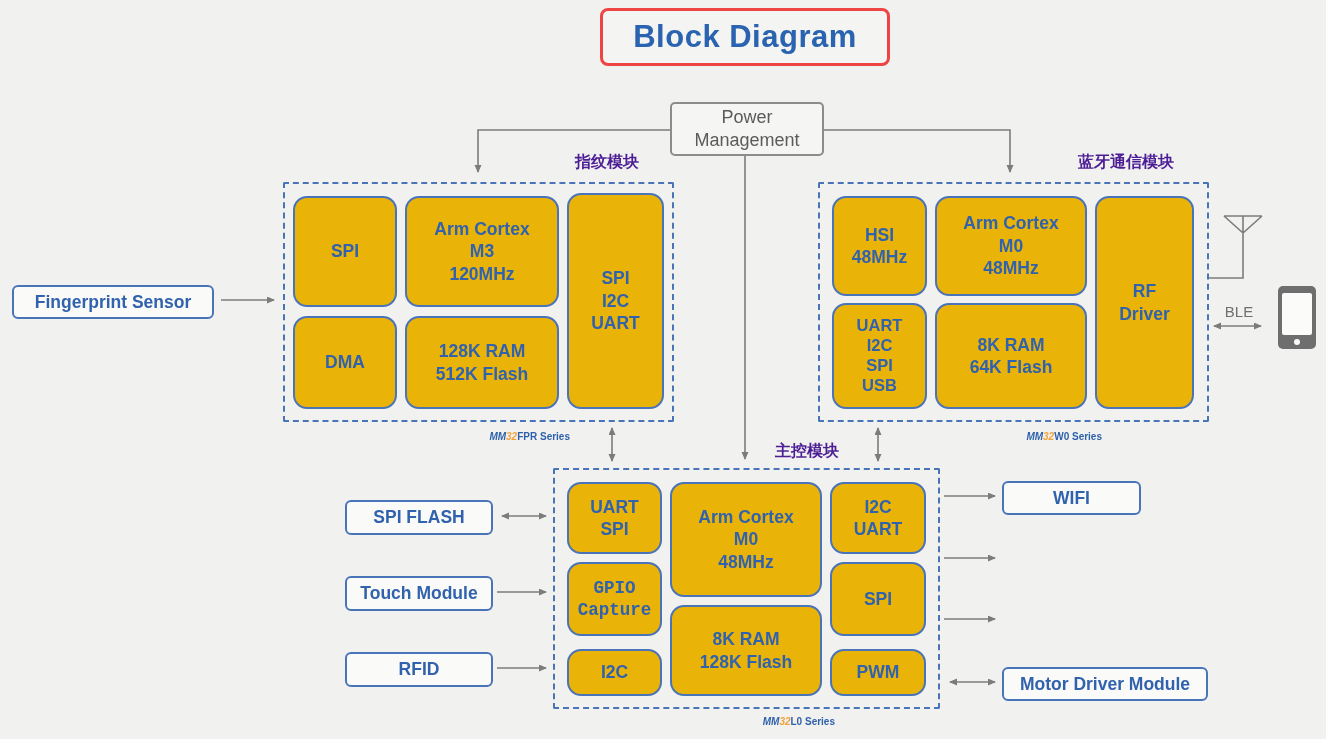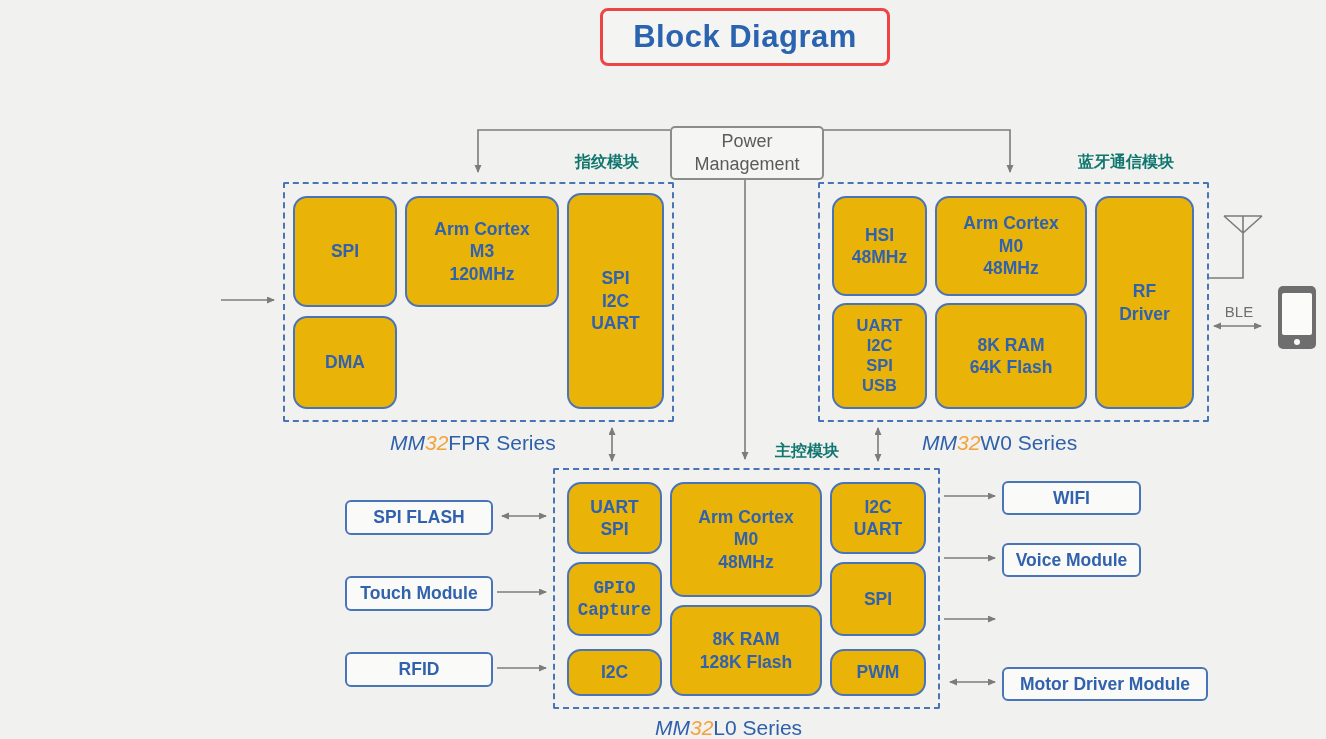--- a/index.html
+++ b/index.html
@@ -11,37 +11,37 @@
   .title-box{
     position:absolute;left:600px;top:8px;width:284px;height:52px;
     border:3px solid #ef4444;border-radius:8px;background:#f4f4f2;
     display:flex;align-items:center;justify-content:center;
     color:#2a63b0;font-size:31px;font-weight:700;letter-spacing:0.5px;
   }
   .pm-box{
     position:absolute;left:670px;top:102px;width:150px;height:50px;
     border:2px solid #8c8c8c;border-radius:5px;background:#f5f5f3;
     display:flex;align-items:center;justify-content:center;text-align:center;
-    color:#5b5b5b;font-size:18px;line-height:1.3;white-space:pre-line;margin-top:24px;
+    color:#5b5b5b;font-size:18px;line-height:1.3;white-space:pre-line;
   }
   .module{position:absolute;border:2px dashed #4a74b8;border-radius:2px;}
-  .cn-label{position:absolute;color:#0f766e;font-size:16px;font-weight:700;}
+  .cn-label{position:absolute;color:#4c1d95;font-size:16px;font-weight:700;}
   .box{
     position:absolute;border:2px solid #4a74b8;border-radius:14px;background:#eab308;
     display:flex;align-items:center;justify-content:center;text-align:center;
     color:#3162ad;font-size:17.5px;font-weight:700;line-height:1.28;white-space:pre-line;
   }
   .pill{
     position:absolute;border:2px solid #4a74b8;border-radius:6px;background:#fafaf8;
     display:flex;align-items:center;justify-content:center;text-align:center;
     color:#3162ad;font-size:17.5px;font-weight:700;white-space:nowrap;
   }
   .series{
-    position:absolute;width:180px;text-align:left;
-    color:#2f60ab;font-size:21px;font-weight:400;
+    position:absolute;width:180px;text-align:right;
+    color:#2f60ab;font-size:10px;font-weight:700;
   }
   .series .ser-prefix{font-style:italic;}
   .series .ser-num{font-style:italic;color:#f2a33c;}
   .ble-label{position:absolute;left:1213px;top:303px;width:52px;text-align:center;
     color:#6f6f6f;font-size:15px;}
   .phone{position:absolute;left:1278px;top:286px;width:38px;height:63px;
     background:#6e6e6e;border-radius:5px;}
   .phone-screen{position:absolute;left:4px;top:7px;right:4px;bottom:14px;
     background:#fbfbfa;border-radius:2px;}
   .phone-dot{position:absolute;bottom:4px;left:50%;transform:translateX(-50%);
@@ -82,20 +82,22 @@
   <div class="pm-box">Power
 Management</div>
 
   <div class="cn-label" style="left:575px;top:152px;">指纹模块</div>
   <div class="module" style="left:283px;top:182px;width:387px;height:236px;"></div>
   <div class="box" style="left:293px;top:196px;width:100px;height:107px;">SPI</div>
   <div class="box" style="left:405px;top:196px;width:150px;height:107px;">Arm Cortex
 M3
 120MHz</div>
   <div class="box" style="left:293px;top:316px;width:100px;height:89px;">DMA</div>
+  <div class="box" style="left:405px;top:316px;width:150px;height:89px;">128K RAM
+512K Flash</div>
   <div class="box" style="left:567px;top:193px;width:93px;height:212px;">SPI
 I2C
 UART</div>
   <div class="series" style="left:390px;top:431px;">
     <span class="ser-prefix">MM</span><span class="ser-num">32</span><span class="ser-suffix">FPR Series</span>
   </div>
 
   <div class="cn-label" style="left:1078px;top:152px;">蓝牙通信模块</div>
   <div class="module" style="left:818px;top:182px;width:387px;height:236px;"></div>
   <div class="box" style="left:832px;top:196px;width:91px;height:96px;">HSI
@@ -128,25 +130,25 @@
 Capture</div>
   <div class="box" style="left:830px;top:562px;width:92px;height:70px;">SPI</div>
   <div class="box" style="left:567px;top:649px;width:91px;height:43px;">I2C</div>
   <div class="box" style="left:670px;top:605px;width:148px;height:87px;">8K RAM
 128K Flash</div>
   <div class="box" style="left:830px;top:649px;width:92px;height:43px;">PWM</div>
   <div class="series" style="left:655px;top:716px;">
     <span class="ser-prefix">MM</span><span class="ser-num">32</span><span class="ser-suffix">L0 Series</span>
   </div>
 
+  <div class="pill" style="left:12px;top:285px;width:198px;height:30px;">Fingerprint Sensor</div>
   <div class="pill" style="left:345px;top:500px;width:144px;height:31px;">SPI FLASH</div>
   <div class="pill" style="left:345px;top:576px;width:144px;height:31px;">Touch Module</div>
   <div class="pill" style="left:345px;top:652px;width:144px;height:31px;">RFID</div>
   <div class="pill" style="left:1002px;top:481px;width:135px;height:30px;">WIFI</div>
-  <div class="pill" style="left:1002px;top:543px;width:135px;height:30px;">Voice Module</div>
   <div class="pill" style="left:1002px;top:667px;width:202px;height:30px;">Motor Driver Module</div>
 
   <div class="ble-label">BLE</div>
   <div class="phone">
     <div class="phone-screen"></div>
     <div class="phone-dot"></div>
   </div>
 
 </div>
 

